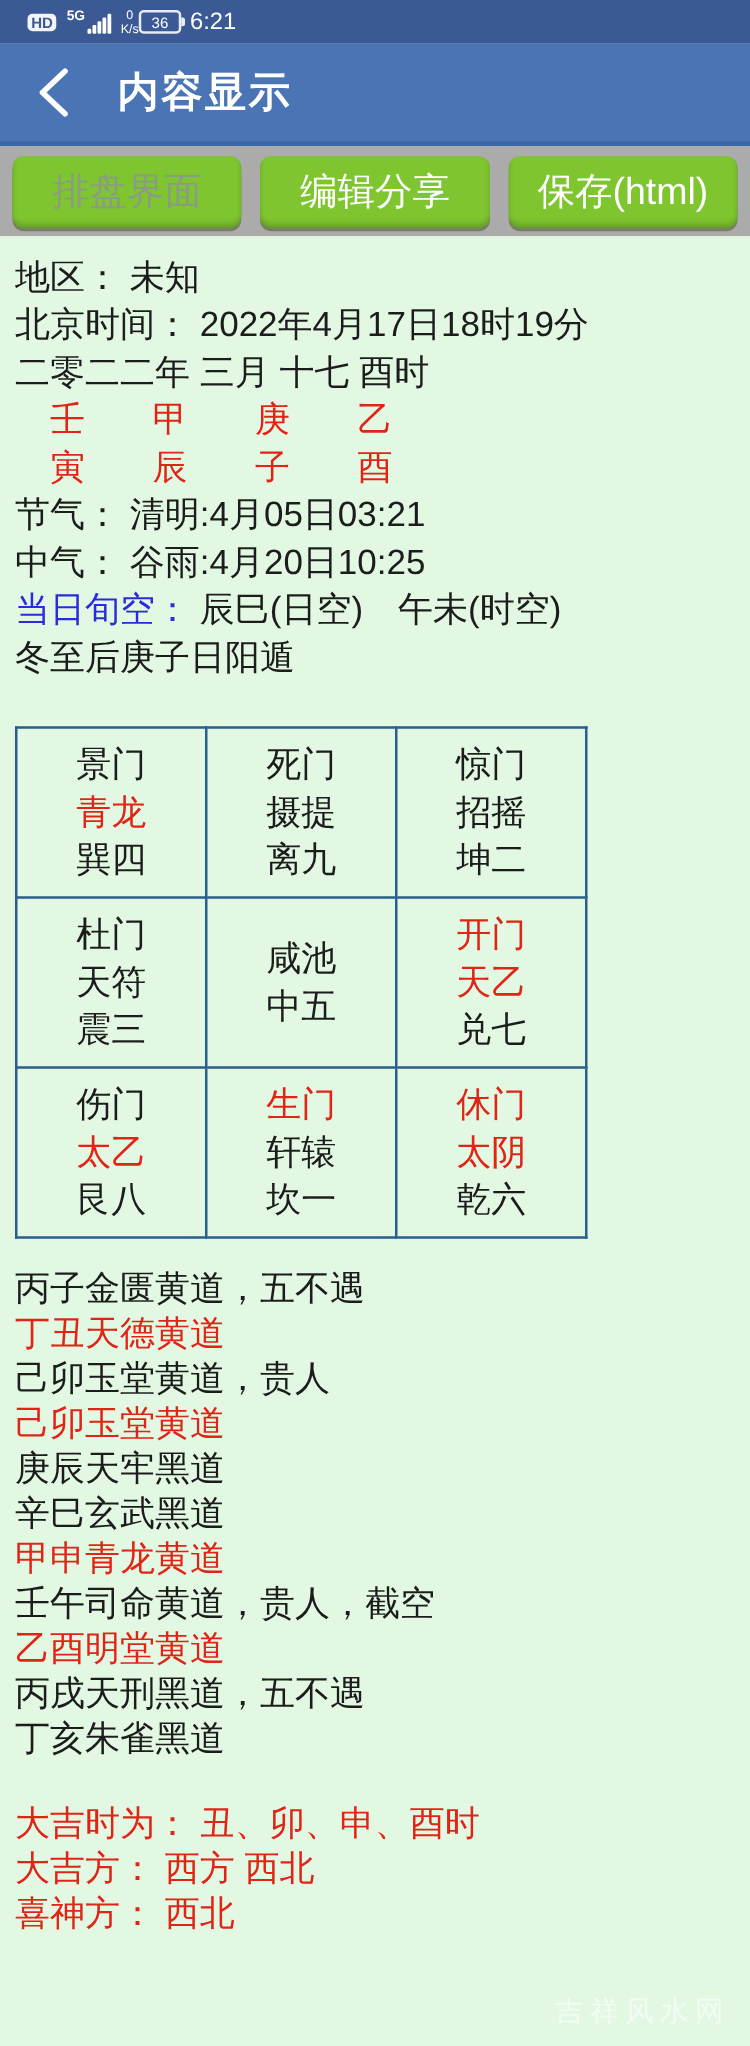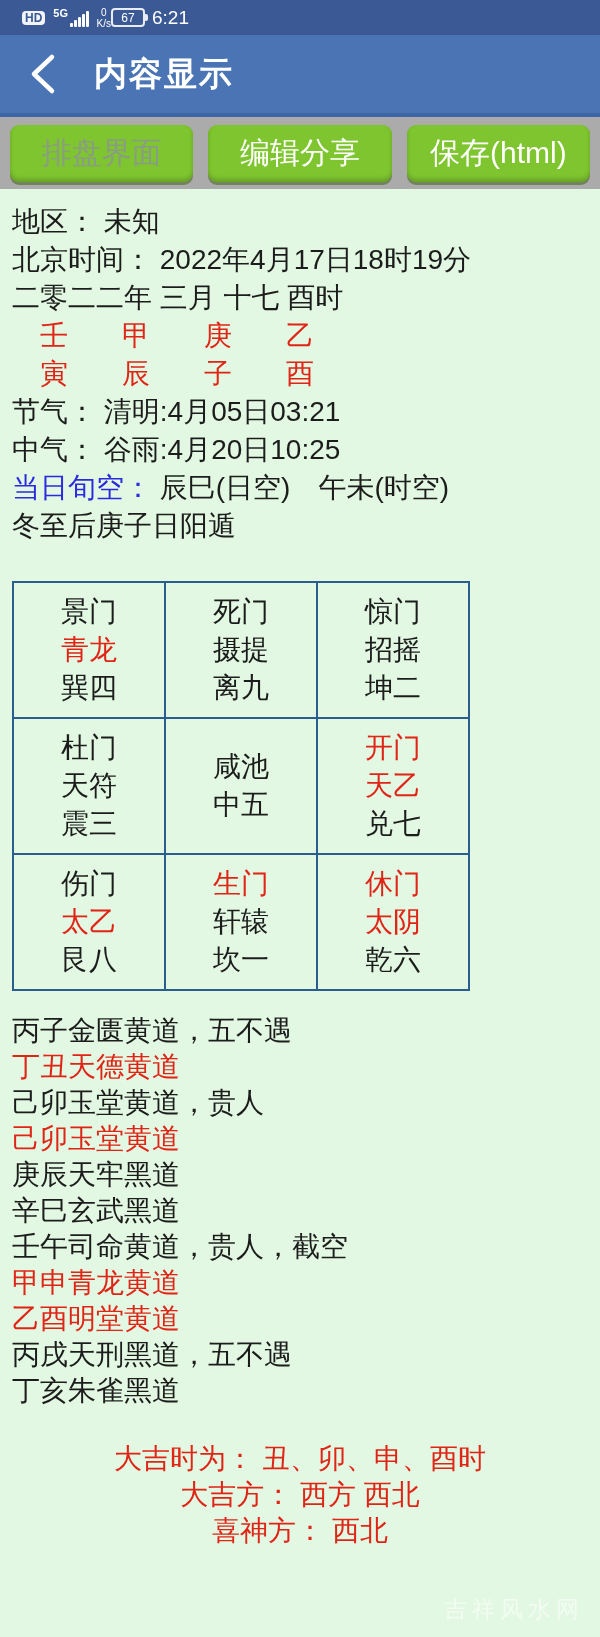--- a/index.html
+++ b/index.html
@@ -43,21 +43,21 @@
   [data-color="black"] { color:#1c1c1c; }
 
   
   table.grid { border-collapse:collapse; margin-top:36px; width:458px; table-layout:fixed; }
   table.grid td { border:2px solid #2a5e8c; height:136px; text-align:center; vertical-align:middle; background:#e2f8e2; }
   .cell-line { font-size:28px; line-height:38px; }
 
   
   .hall-list { margin-top:22px; }
   .list-line { font-size:28px; line-height:36px; }
-  .lucky { margin-top:32px;text-align:center; }
+  .lucky { margin-top:32px; }
   .lucky .list-line { color:#e02517; }
 
   .watermark { position:absolute; right:16px; bottom:12px; color:rgba(255,255,255,.55); font-size:23px; letter-spacing:5px; }
 </style>
 </head>
 <body>
 
 <div class="screen">
 
   <div class="statusbar">
@@ -73,21 +73,21 @@
             <i></i>
           </span>
       </span>
       <span class="speed">
         <span>0</span>
         <span>K/s</span>
       </span>
     </div>
     <div class="sb-right">
       <span class="battery">
-        <span>67</span>
+        <span>36</span>
       </span>
       <span class="time">6:21</span>
     </div>
   </div>
 
   <div class="header">
     <svg class="back" viewBox="0 0 34 44">
       <polyline points="26,5 8,22 26,39" fill="none" stroke="#ffffff" stroke-width="4.5" stroke-linecap="round" stroke-linejoin="round"></polyline>
     </svg>
     <span class="title">内容显示</span>
@@ -174,22 +174,22 @@
     </tbody>
       </table>
 
     <div class="hall-list">
       <div class="list-line" data-color="black">丙子金匮黄道，五不遇</div>
       <div class="list-line" data-color="red">丁丑天德黄道</div>
       <div class="list-line" data-color="black">己卯玉堂黄道，贵人</div>
       <div class="list-line" data-color="red">己卯玉堂黄道</div>
       <div class="list-line" data-color="black">庚辰天牢黑道</div>
       <div class="list-line" data-color="black">辛巳玄武黑道</div>
+      <div class="list-line" data-color="red">甲申青龙黄道</div>
       <div class="list-line" data-color="black">壬午司命黄道，贵人，截空</div>
-      <div class="list-line" data-color="red">甲申青龙黄道</div>
       <div class="list-line" data-color="red">乙酉明堂黄道</div>
       <div class="list-line" data-color="black">丙戌天刑黑道，五不遇</div>
       <div class="list-line" data-color="black">丁亥朱雀黑道</div>
     </div>
 
     <div class="lucky">
       <div class="list-line">大吉时为： 丑、卯、申、酉时</div>
       <div class="list-line">大吉方： 西方 西北</div>
       <div class="list-line">喜神方： 西北</div>
     </div>

